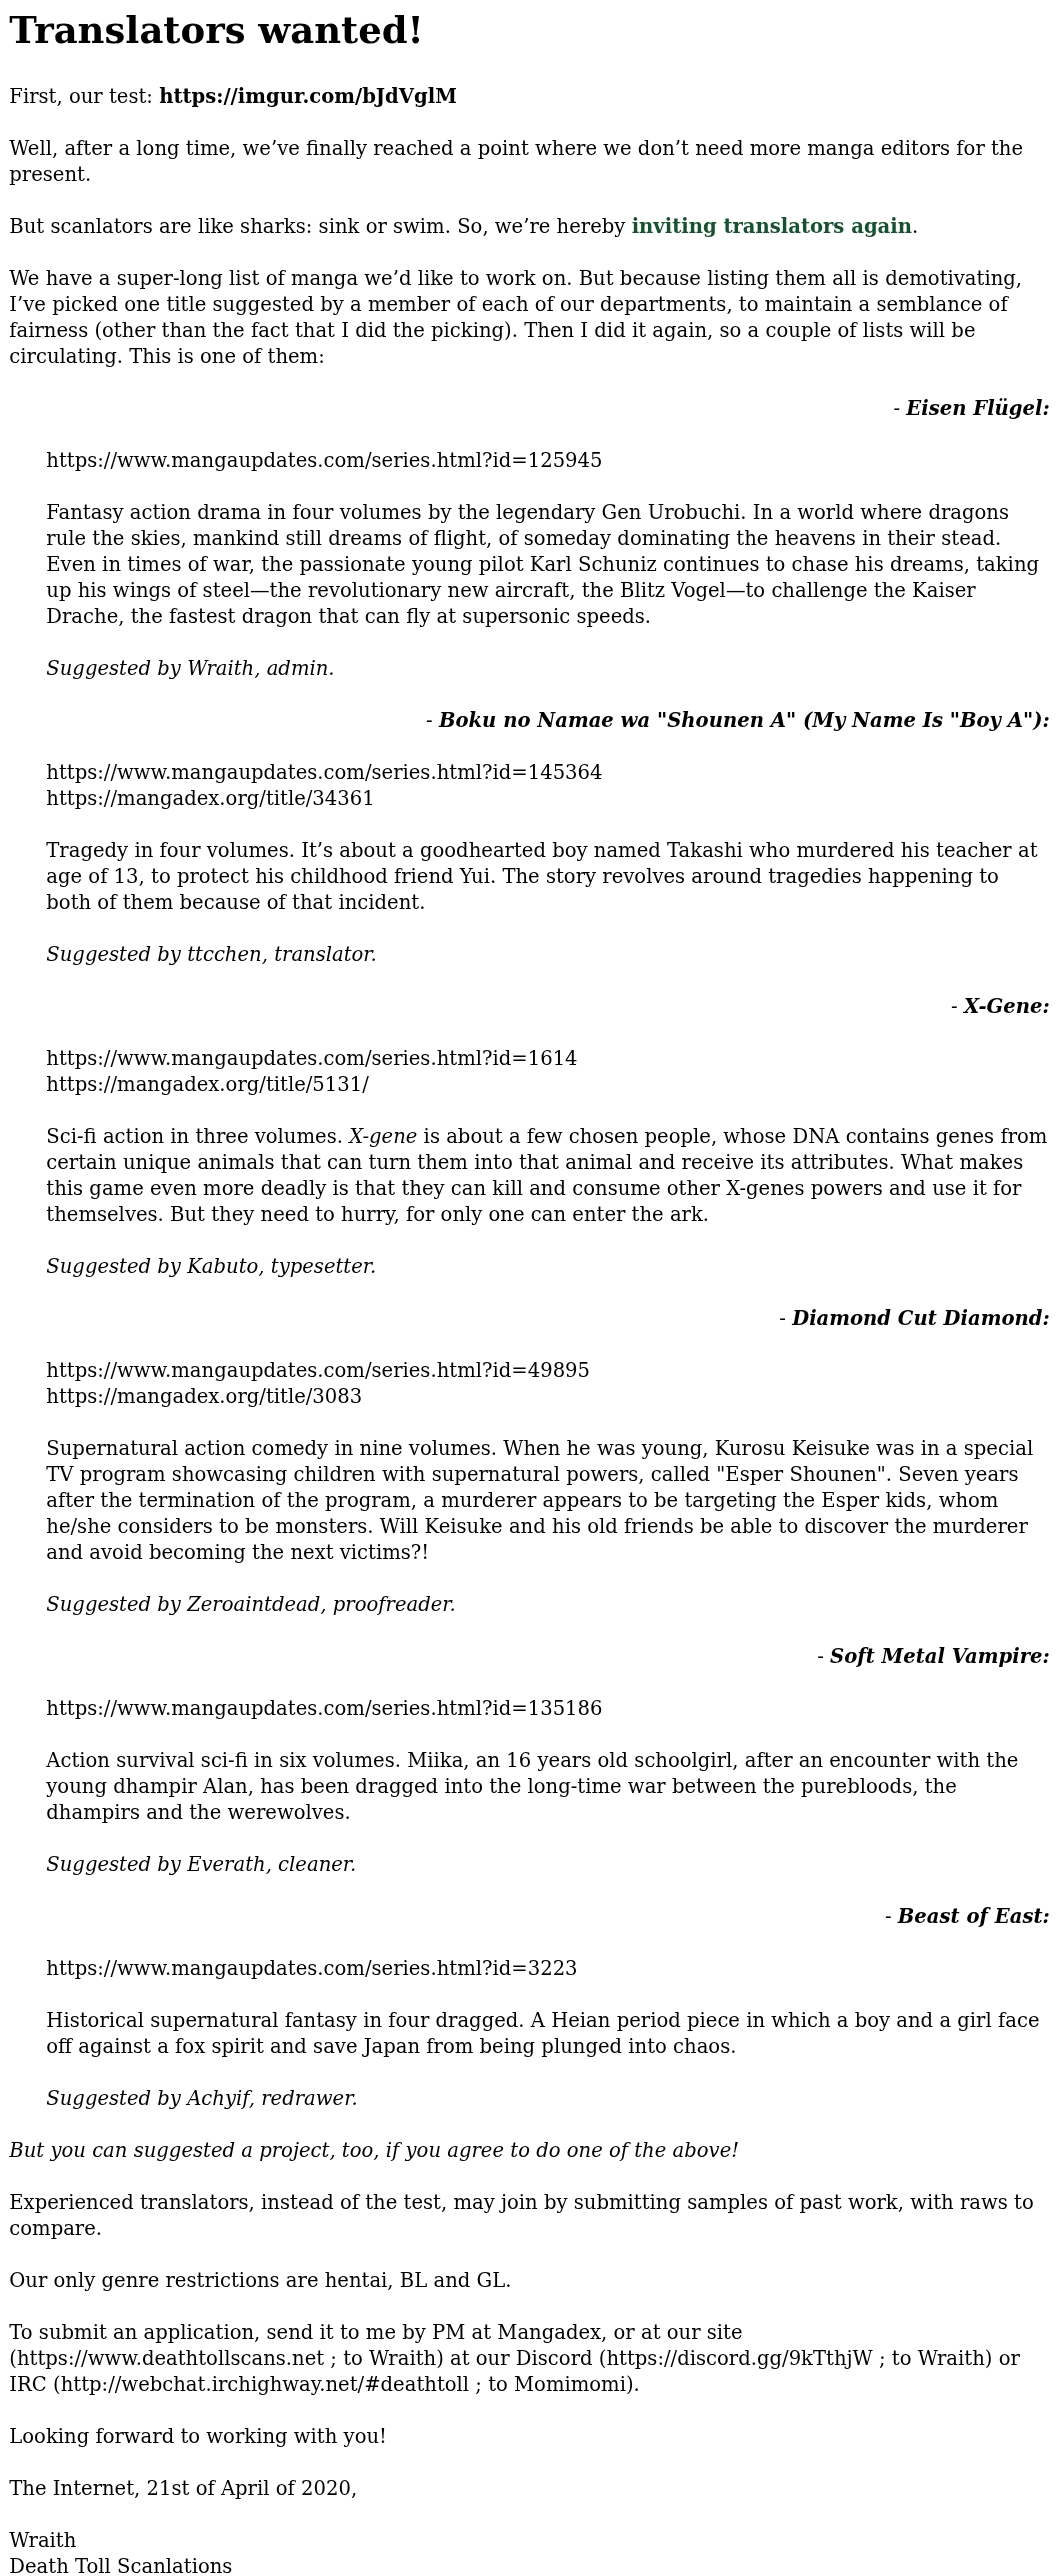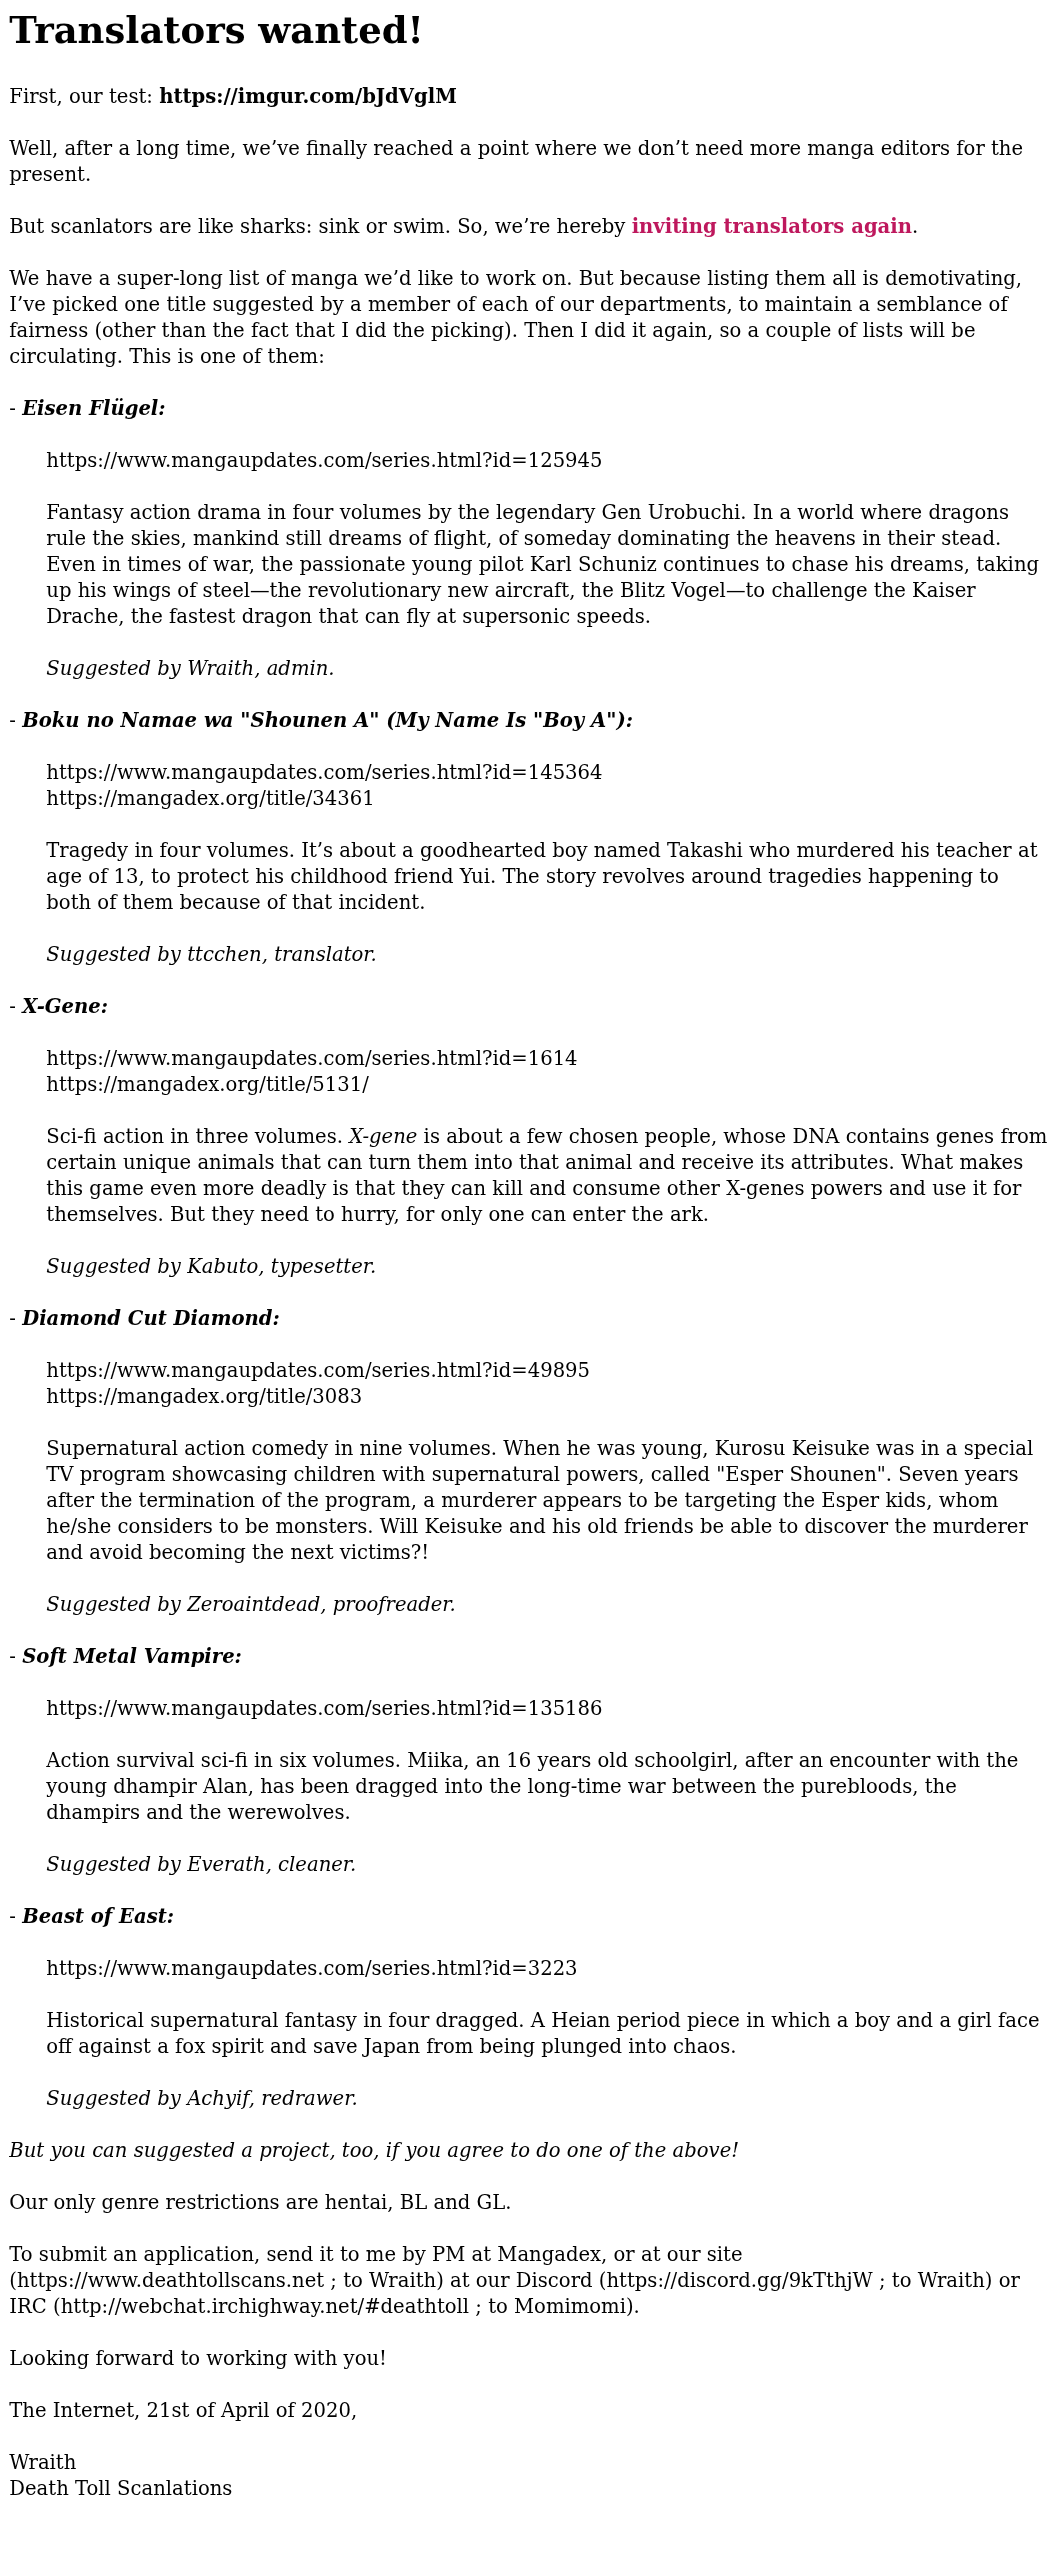--- a/index.html
+++ b/index.html
@@ -21,23 +21,23 @@
     font-size: 37px;
     line-height: 43px;
     font-weight: 700;
     margin: 3.7px 0 32px 0;
   }
   p { margin: 26px 0; }
   .indent { margin-left: 37px; }
   .b  { font-weight: 700; text-align: center; }
   .i  { font-style: italic; }
   .bi { font-weight: 700; font-style: italic; }
-  .red { color: #be185d; font-weight: 700; }
+  .red { color: #14532d; font-weight: 700; }
   .right { text-align: left; }
-  .series-heading { margin: 26px 0; }
+  .series-heading { margin: 26px 0; text-align: right; }
 </style>
 </head>
 <body>
 
 <div class="page">
 
   <h1 class="title">Translators wanted!</h1>
 
   <p><span>First, our test: </span><span class="b">https://imgur.com/bJdVglM</span></p>
 
@@ -84,20 +84,21 @@
 
   <div>
     <p class="series-heading"><span>- </span><span class="bi">Beast of East:</span></p>
     <p class="indent"><span>https://www.mangaupdates.com/series.html?id=3223</span></p>
     <p class="indent"><span>Historical supernatural fantasy in four dragged. A Heian period piece in which a boy and a girl face off against a fox spirit and save Japan from being plunged into chaos.</span><em></em><span></span></p>
     <p class="indent i">Suggested by Achyif, redrawer.</p>
   </div>
 
   <p class="i">But you can suggested a project, too, if you agree to do one of the above!</p>
 
+  <p>Experienced translators, instead of the test, may join by submitting samples of past work, with raws to compare.</p>
 
   <p>Our only genre restrictions are hentai, BL and GL.</p>
 
   <p>To submit an application, send it to me by PM at Mangadex, or at our site (https://www.deathtollscans.net ; to Wraith) at our Discord (https://discord.gg/9kTthjW ; to Wraith) or IRC (http://webchat.irchighway.net/#deathtoll ; to Momimomi).</p>
 
   <p>Looking forward to working with you!</p>
 
   <p class="right">The Internet, 21st of April of 2020,</p>
 
   <p class="right"><span>Wraith</span><br><span>Death Toll Scanlations</span></p>

